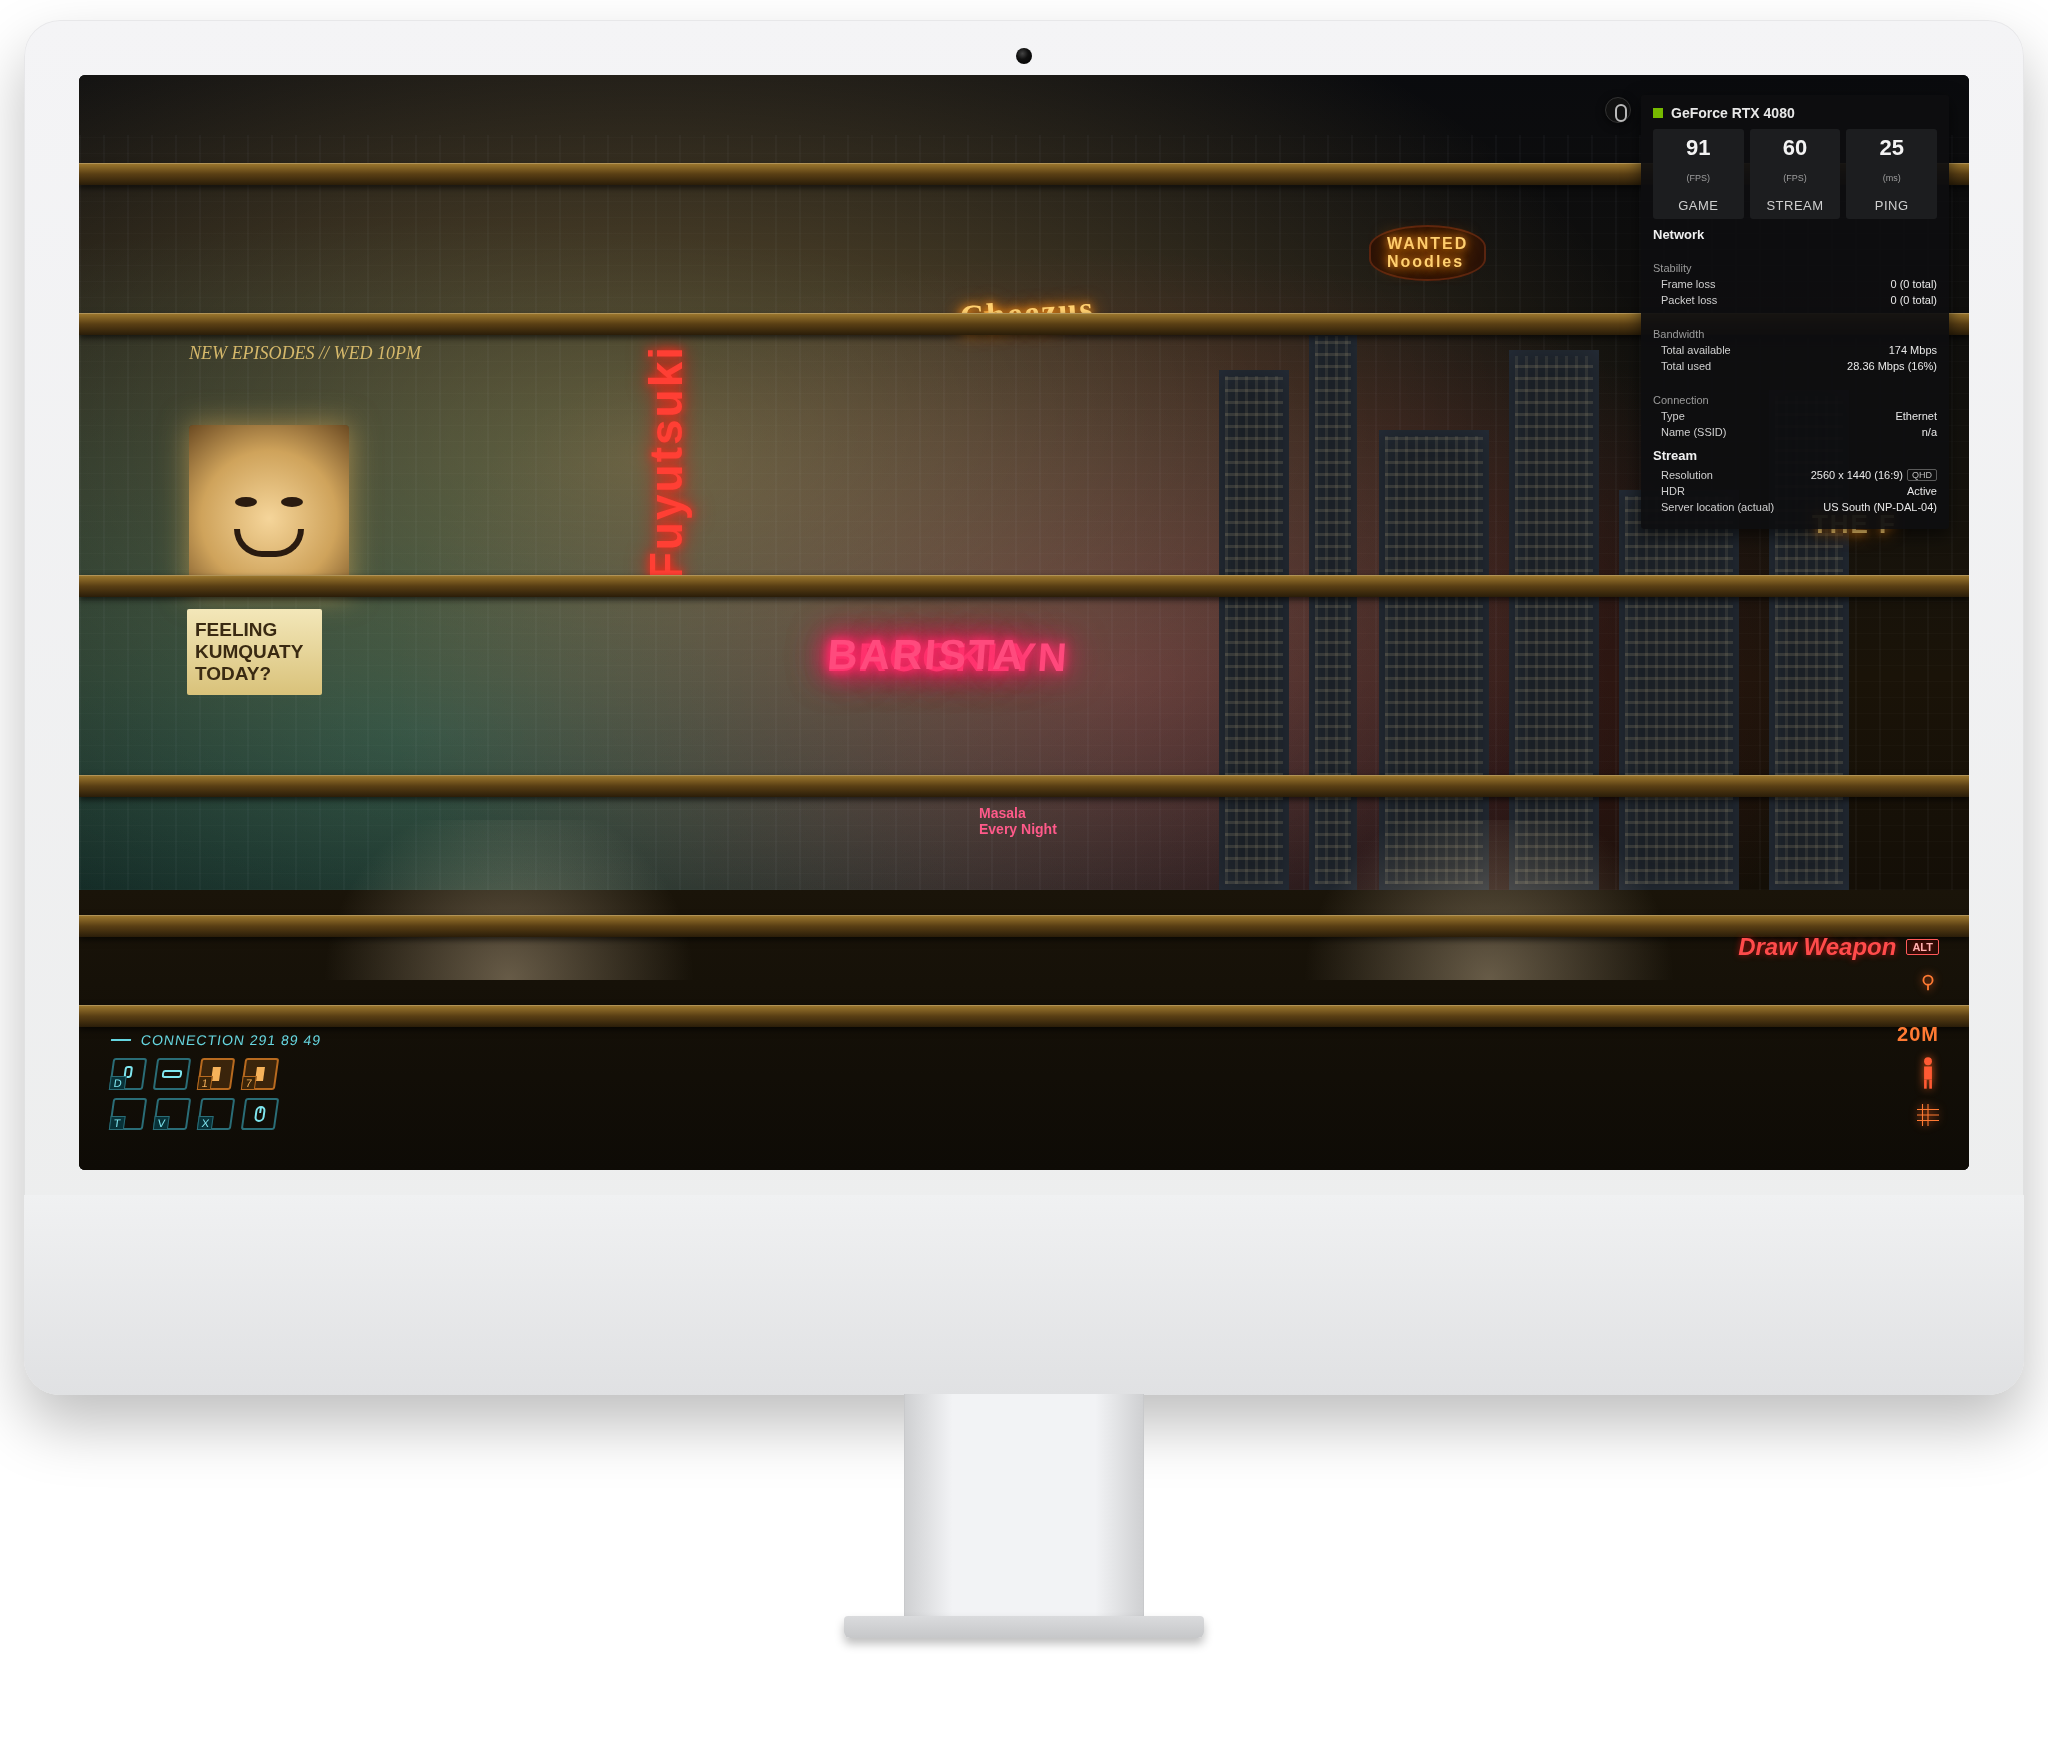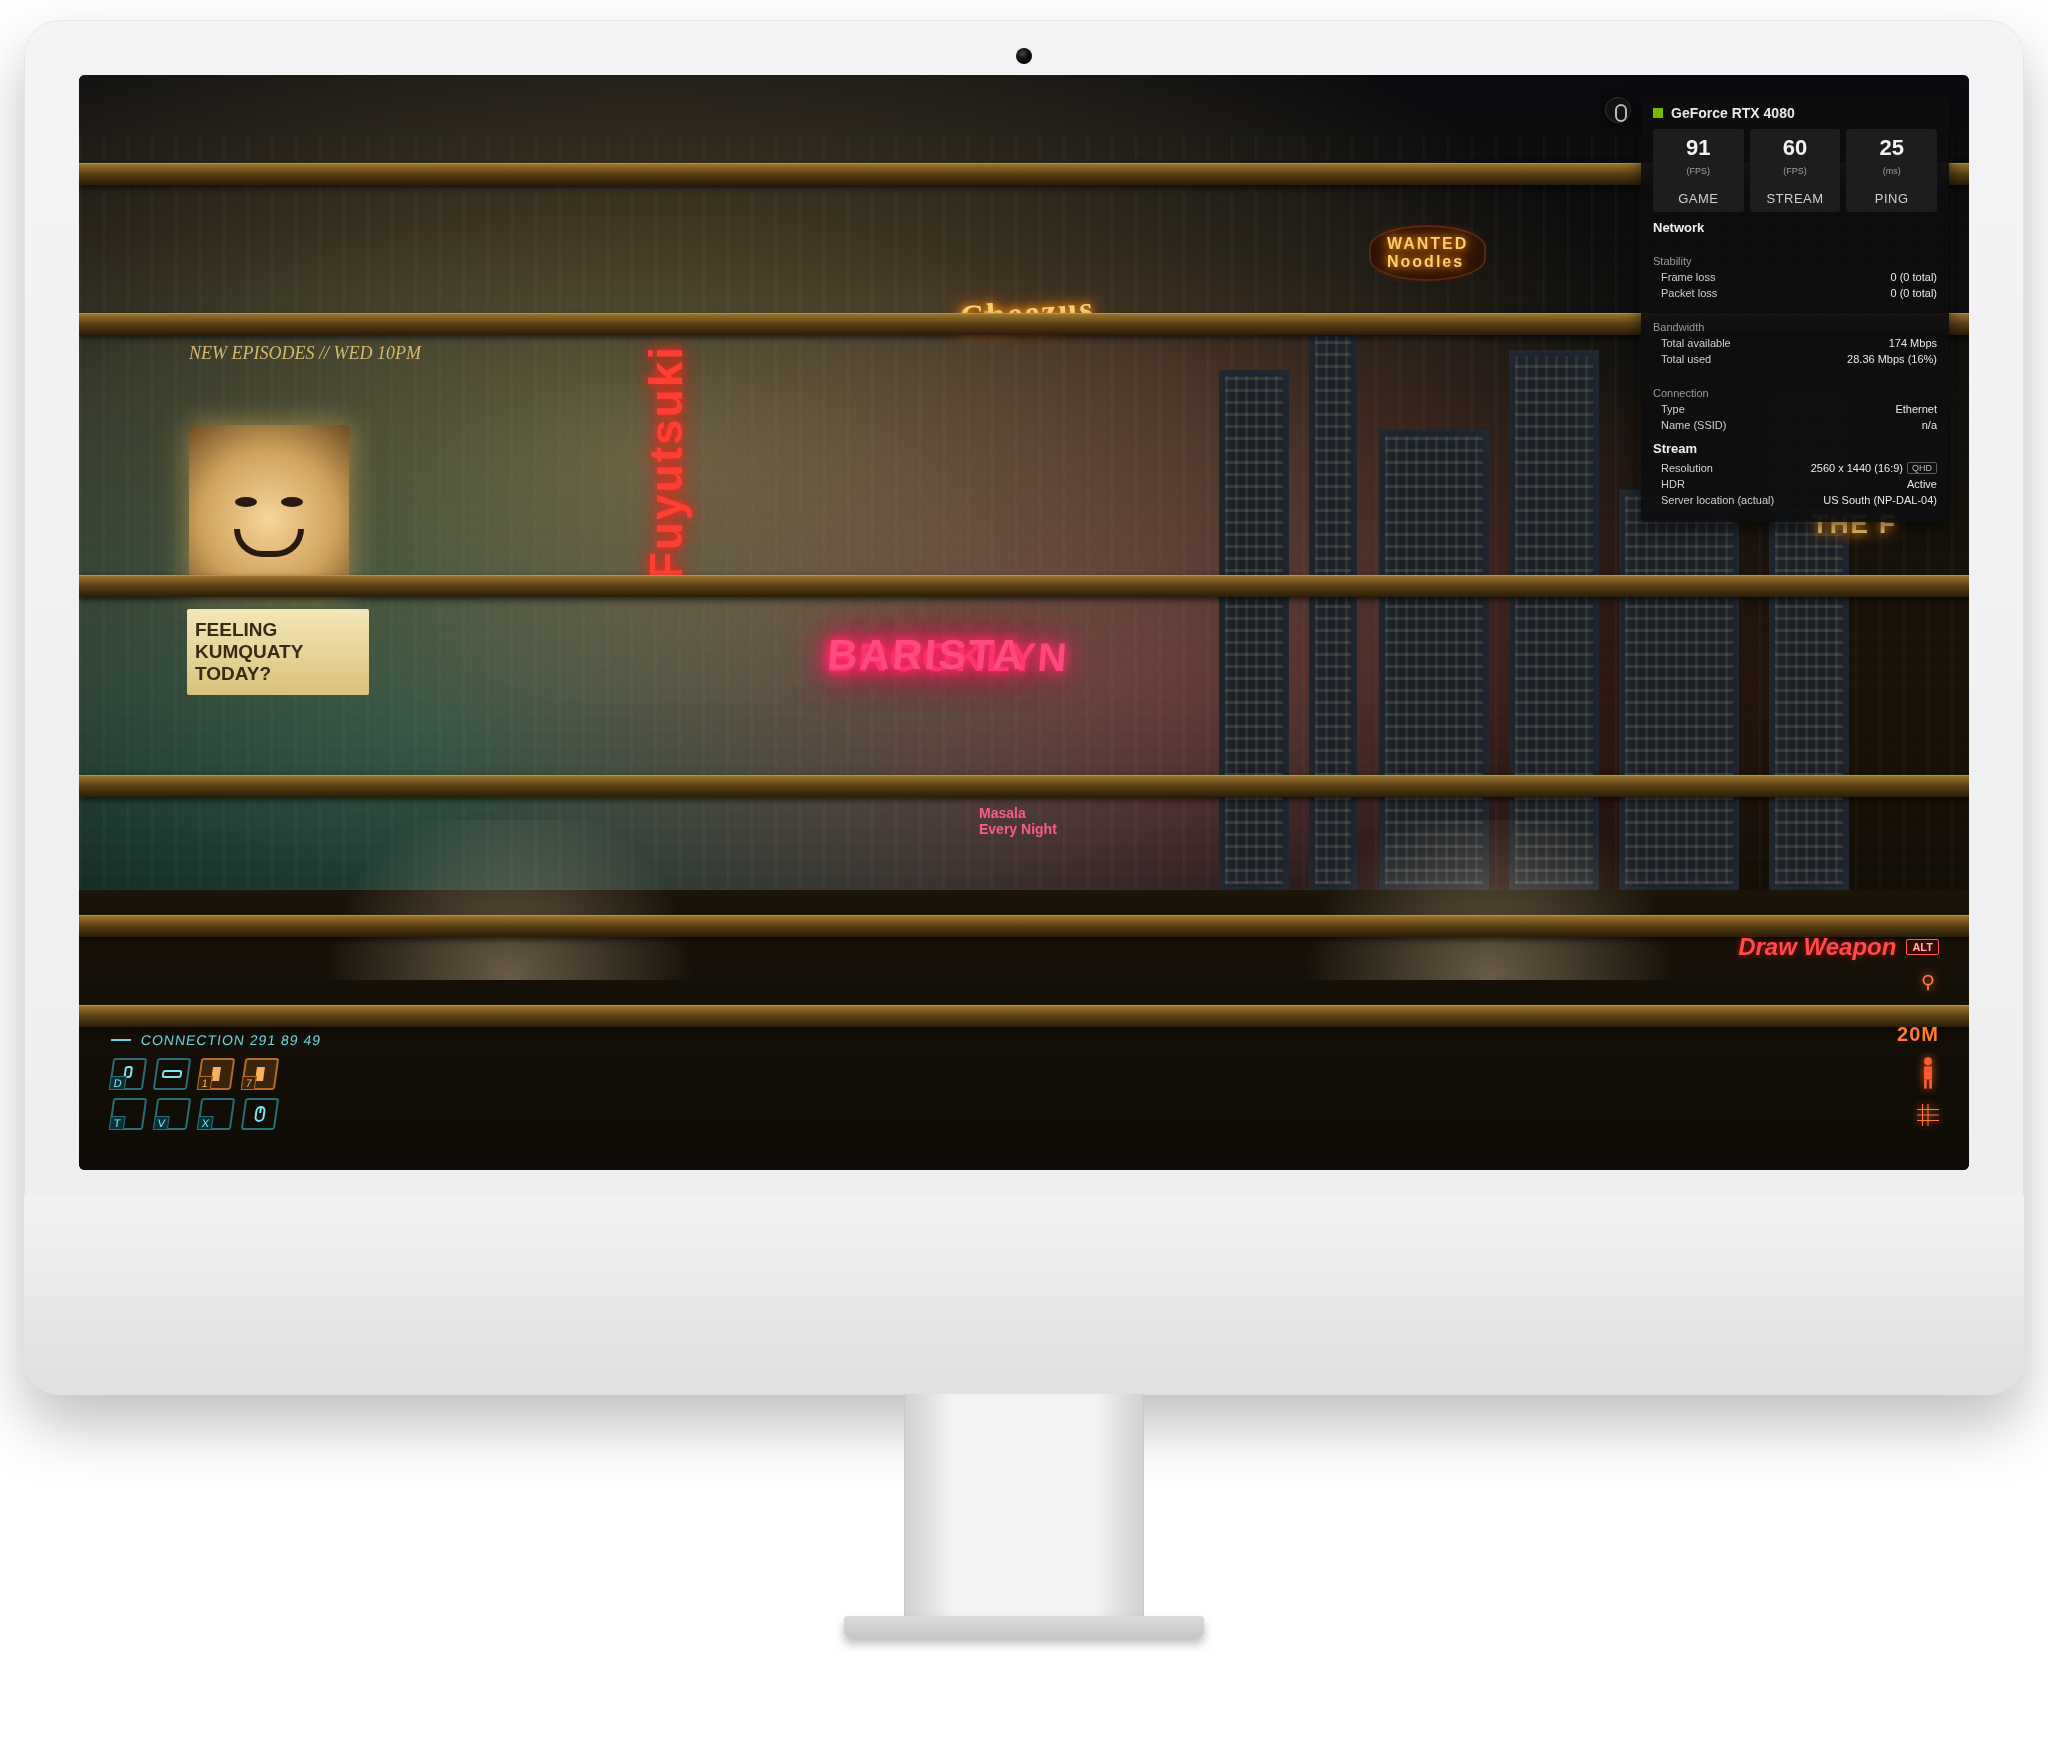--- a/index.html
+++ b/index.html
@@ -104,21 +104,21 @@
 .billboard-face {
   position:absolute; top:350px; left:110px; width:160px; height:170px;
   background: radial-gradient(circle at 50% 55%, #f5d59a 0%, #cfa35b 55%, #6b4a22 100%);
   border-radius:4px; box-shadow:0 0 30px rgba(255,200,100,.5);
 }
 .face-eye { position:absolute; width:22px; height:10px; border-radius:50%;
   background:#2a1b10; top:72px; }
 .face-eye.l { left:46px } .face-eye.r { right:46px }
 .face-mouth { position:absolute; width:70px; height:28px; border:6px solid #2a1b10;
   border-top:none; border-radius:0 0 50px 50px; left:45px; top:104px; }
-.kumq { position:absolute; top:534px; left:108px; width:182px; padding:10px 8px;
+.kumq { position:absolute; top:534px; left:108px; width:135px; padding:10px 8px;
   background:linear-gradient(180deg,#f3e7b9,#d9c27a); color:#3a2a12; font-size:19px;
   font-weight:700; font-family:Arial; border-radius:2px;}
 
 
 .ground { position:absolute; left:0; right:0; bottom:0; height:280px;
   background: linear-gradient(180deg,#1a1409 0%,#0e0b06 100%); }
 .foglight { position:absolute; bottom:190px; width:420px; height:160px;
   background: radial-gradient(circle at 50% 100%, rgba(255,230,190,.35), transparent 70%); }
 
 
@@ -128,21 +128,21 @@
   font-family:Arial, sans-serif; font-size:13px;
   border-radius:3px; box-shadow:0 6px 18px rgba(0,0,0,.6);
   padding:10px 12px 14px;
 }
 .ov-header { display:flex; align-items:center; gap:8px; font-size:14px; font-weight:600; margin-bottom:8px;}
 .nv-badge { width:10px; height:10px; background:#76b900; display:inline-block; }
 .ov-metrics { display:flex; gap:6px; margin-bottom:8px }
 .metric { flex:1; background:#1c1d1f; border-radius:3px; padding:8px 0 6px;
   display:flex; flex-direction:column; align-items:center; }
 .metric .num { font-size:22px; font-weight:600; color:#f3f3f3; line-height:1 }
-.metric .unit { font-size:9px; color:#9e9e9e; margin-top:7px }
+.metric .unit { font-size:9px; color:#9e9e9e; margin-top:14px }
 .metric .label { font-size:13px; color:#cfcfcf; margin-top:15px; letter-spacing:.5px }
 .ov-section { font-size:13px; font-weight:600; margin:8px 0 4px; color:#f1f1f1 }
 .ov-sub { font-size:11px; color:#9a9a9a; margin:20px 0 2px }
 .ov-row { display:flex; justify-content:space-between; font-size:11px;
   color:#cfcfcf; padding:2px 0 2px 8px; }
 .ov-row .v { color:#e8e8e8 }
 .ov-badge { display:inline-block; border:1px solid #5a5a5a; color:#bdbdbd;
   padding:0 4px; font-size:9px; border-radius:2px; margin-left:4px; vertical-align:1px;}
 .voice-dot {
   position:absolute; top:22px; right:338px; width:26px; height:26px; border-radius:50%;

